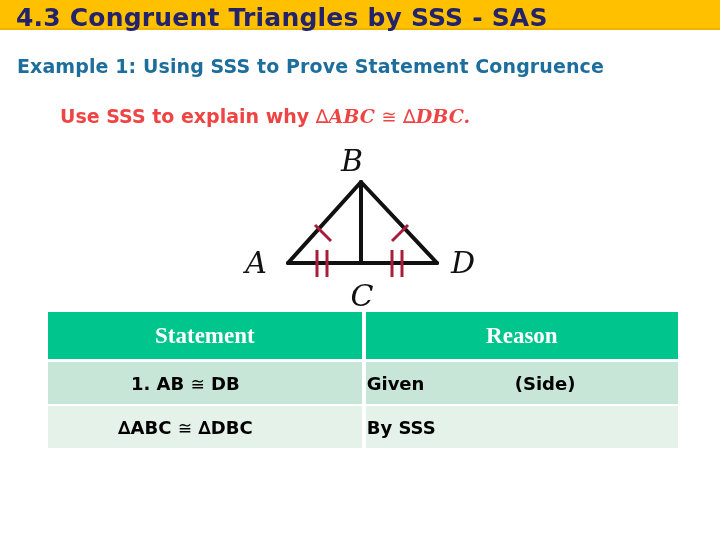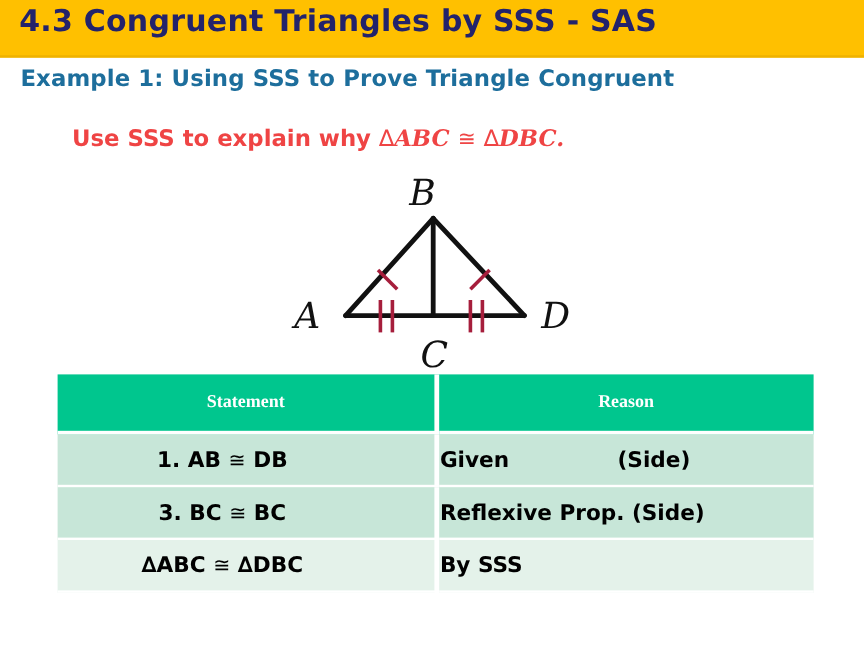--- a/index.html
+++ b/index.html
@@ -14,21 +14,21 @@
     overflow: hidden;
     position: relative;
   }
 
   
   #title-bar {
     position: absolute;
     left: 0;
     top: 0;
     width: 720px;
-    height: 48px;
+    height: 30px;
     background: #FFC000;
     border-bottom: 2px solid #EFB200;
     box-sizing: border-box;
   }
   #title-text {
     position: absolute;
     left: 16px;
     top: 3px;
     font-size: 25px;
     font-weight: bold;
@@ -101,21 +101,21 @@
     top: 312px;
     width: 630px;
     border-collapse: separate;
     border-spacing: 0;
   }
   #proof-table .hdr-cell {
     background: #00C68E;
     color: #ffffff;
     font-family: "Liberation Serif", serif;
     font-weight: bold;
-    font-size: 15px;
+    font-size: 23px;
     text-align: center;
     height: 45px;
     vertical-align: middle;
     border-bottom: 3px solid #ffffff;
   }
   #proof-table .hdr-left  { width: 314px; border-right: 4px solid #ffffff; }
   #proof-table .hdr-right { width: 312px; }
 
   #proof-table td.body-cell {
     height: 40px;
@@ -149,21 +149,21 @@
   .rsn-tag  { }
   .rsn-wide { white-space: nowrap; }
 </style>
 </head>
 <body>
 
 <div id="title-bar">
   <div id="title-text">4.3 Congruent Triangles by SSS - SAS</div>
 </div>
 
-<div id="subtitle-text">Example 1: Using SSS to Prove Triangle Congruent</div>
+<div id="subtitle-text">Example 1: Using SSS to Prove Statement Congruence</div>
 
 <div id="prompt-line">
   <span>Use SSS to explain why </span><span class="tri">∆</span><span class="mathital">ABC</span>
   <span class="cong">≅</span>
   <span class="tri">∆</span><span class="mathital">DBC</span><span class="mathital">.</span>
 </div>
 
 <div id="figure">
   <svg width="260" height="172" viewBox="0 0 260 172">
 
@@ -220,33 +220,20 @@
       </td>
       <td class="body-cell rsn bg-dark">
         <span class="rsn-row">
           <span class="rsn-main">Given</span>
           <span class="rsn-tag">(Side)</span>
         </span>
       </td>
     </tr>
 
 
-    <tr>
-      <td class="body-cell stmt bg-dark">
-        <span class="stmt-txt">
-          <span>3.</span>
-          <span>BC</span>
-          <span class="cong">≅</span>
-          <span>BC</span>
-        </span>
-      </td>
-      <td class="body-cell rsn bg-dark">
-        <span class="rsn-wide">Reflexive Prop. (Side)</span>
-      </td>
-    </tr>
 
     <tr>
       <td class="body-cell stmt bg-light">
         <span class="stmt-txt">
           <span></span>
           <span class="tri">∆ABC</span>
           <span class="cong">≅</span>
           <span class="tri">∆DBC</span>
         </span>
       </td>

